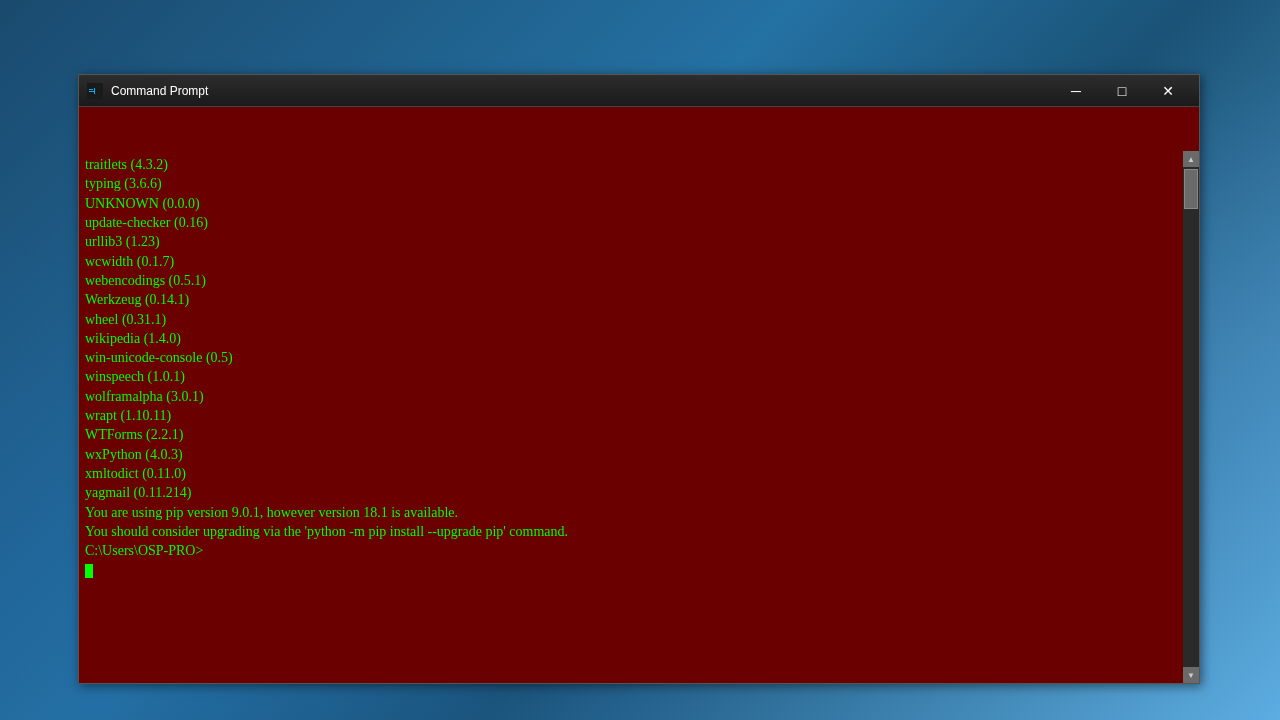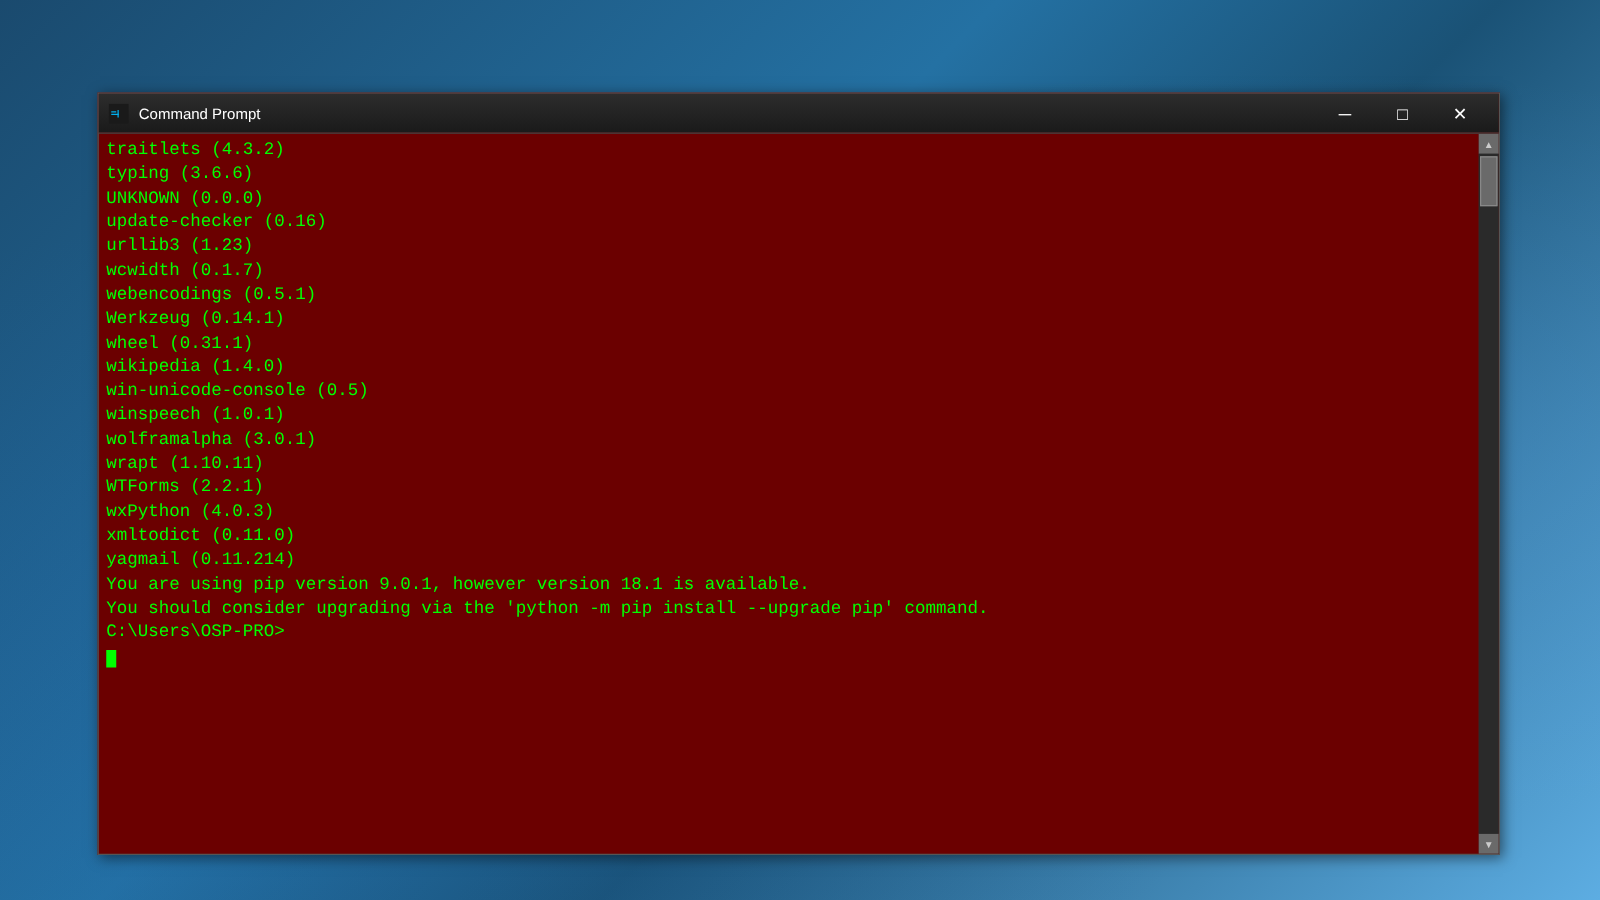--- a/index.html
+++ b/index.html
@@ -28,20 +28,21 @@
       position: absolute;
       top: 74px;
       left: 78px;
       width: 1122px;
       height: 610px;
       background: #6b0000;
       border: 1px solid #555;
       box-shadow: 2px 2px 10px rgba(0,0,0,0.5);
       display: flex;
       flex-direction: column;
+      gap: 44px;
     }
 
     
     .titlebar {
       background: linear-gradient(to bottom, #2d2d2d, #1a1a1a);
       height: 32px;
       display: flex;
       align-items: center;
       padding: 0 8px;
       flex-shrink: 0;
@@ -88,21 +89,21 @@
     .console-body {
       flex: 1;
       overflow: hidden;
       position: relative;
       display: flex;
     }
 
     .console-content {
       flex: 1;
       padding: 4px 6px;
-      font-family: Liberation Mono, monospace;
+      font-family: Liberation Serif, serif;
       font-size: 14px;
       color: #00ff00;
       line-height: 1.38;
       overflow: hidden;
     }
 
     .console-line {
       white-space: pre;
       display: block;
     }

